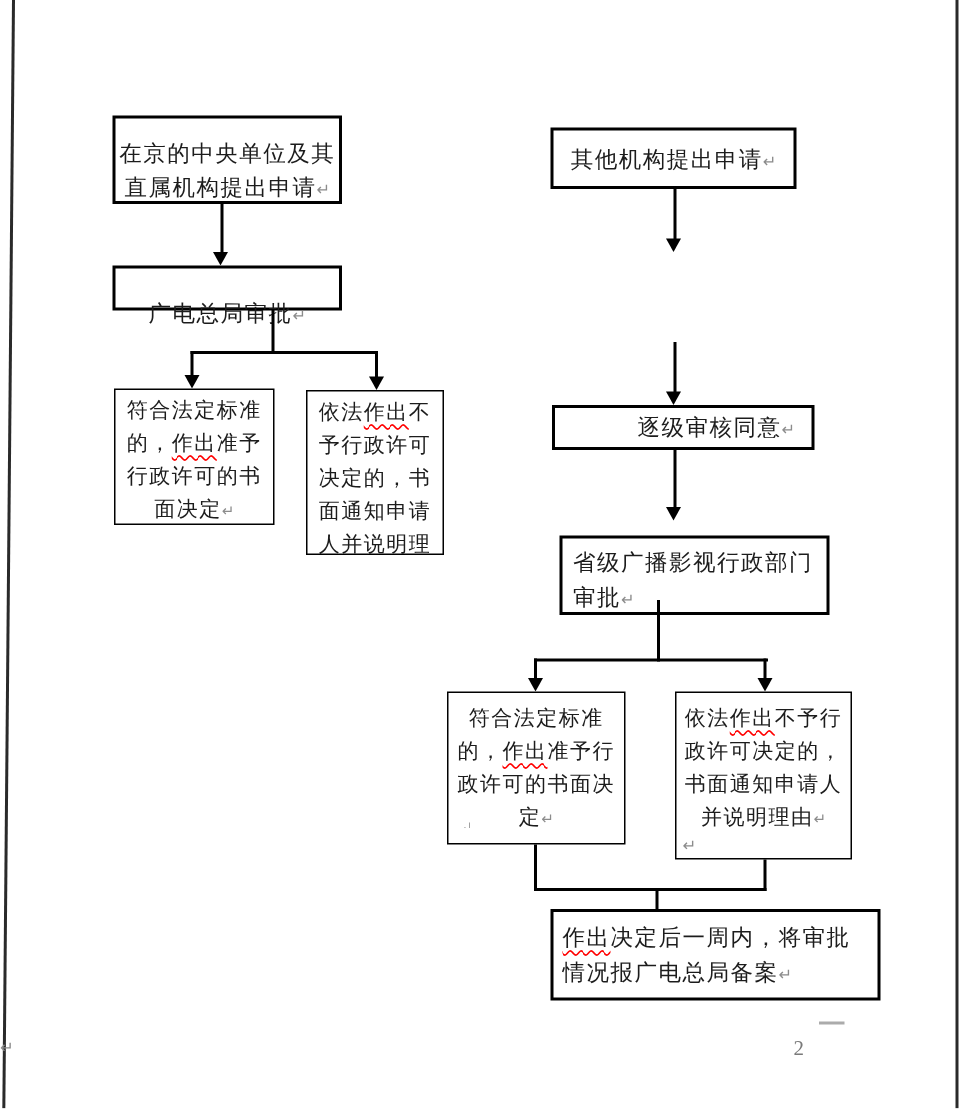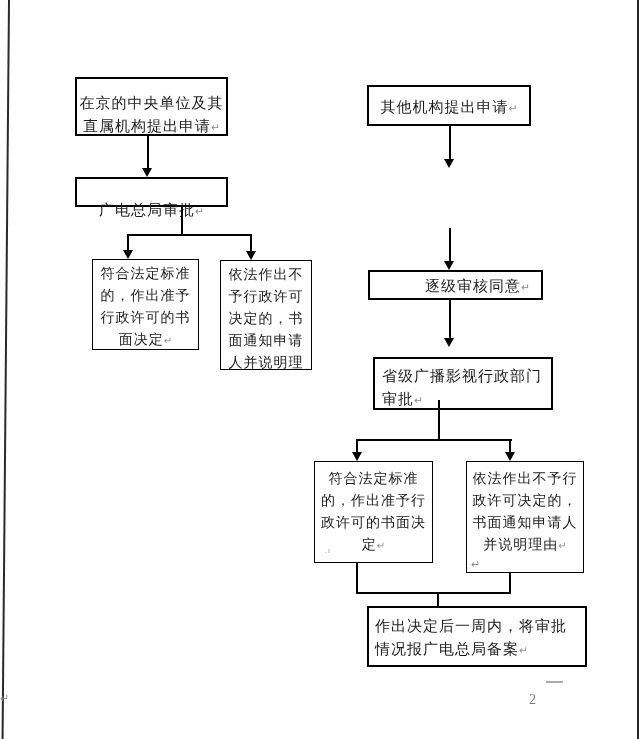--- a/index.html
+++ b/index.html
@@ -3,28 +3,28 @@
 <meta charset="utf-8">
 <style>
   html,body{margin:0;padding:0;background:#fff;}
   .page{position:relative;width:640px;height:739px;background:#ffffff;overflow:hidden;
         font-family:"Liberation Sans",sans-serif;color:#1c1c1c;}
   .edge{position:absolute;top:0;width:1.5px;height:739px;background:#2a2a2a;}
   .edge.left{left:8px;transform:rotate(0.5deg);transform-origin:top left;}
   .edge.right{left:637px;}
   .box{position:absolute;box-sizing:border-box;border:2px solid #000;background:#fff;
        text-align:center;font-size:15px;line-height:22px;letter-spacing:1px;}
-  .box.thin{border-width:1px;font-size:14px;margin-left:16px;}
+  .box.thin{border-width:1px;font-size:14px;}
   .box.left-align{text-align:left;}
   .vline{position:absolute;width:2px;background:#000;}
   .hline{position:absolute;height:2px;background:#000;}
   .arrowhead{position:absolute;width:0;height:0;
              border-left:5px solid transparent;border-right:5px solid transparent;
              border-top:9px solid #000;}
-  .sq{text-decoration-style:wavy;text-decoration-color:#ff0000;
+  .sq{text-decoration:underline;text-decoration-style:wavy;text-decoration-color:#ff0000;
       text-decoration-thickness:1px;text-underline-offset:3px;}
   .pm{color:#8c8c8c;font-size:0.72em;letter-spacing:0;}
   .artifact{position:absolute;font-size:7px;line-height:1;color:#9a9a9a;letter-spacing:1px;}
   .trail-pm{position:absolute;left:4px;bottom:2px;color:#8c8c8c;font-size:11px;line-height:1;}
   .page-number{position:absolute;left:529px;top:692px;font-family:"Liberation Serif",serif;
                font-size:14px;color:#7a7a7a;}
   .page-dash{position:absolute;left:546px;top:681px;width:17px;height:2px;background:#ababab;}
   .margin-pm{position:absolute;left:0px;top:692px;color:#8c8c8c;font-size:11px;}
   
   #bx-l1{left:75px;top:77px;width:153px;height:59px;padding-top:12px;line-height:23px;}

